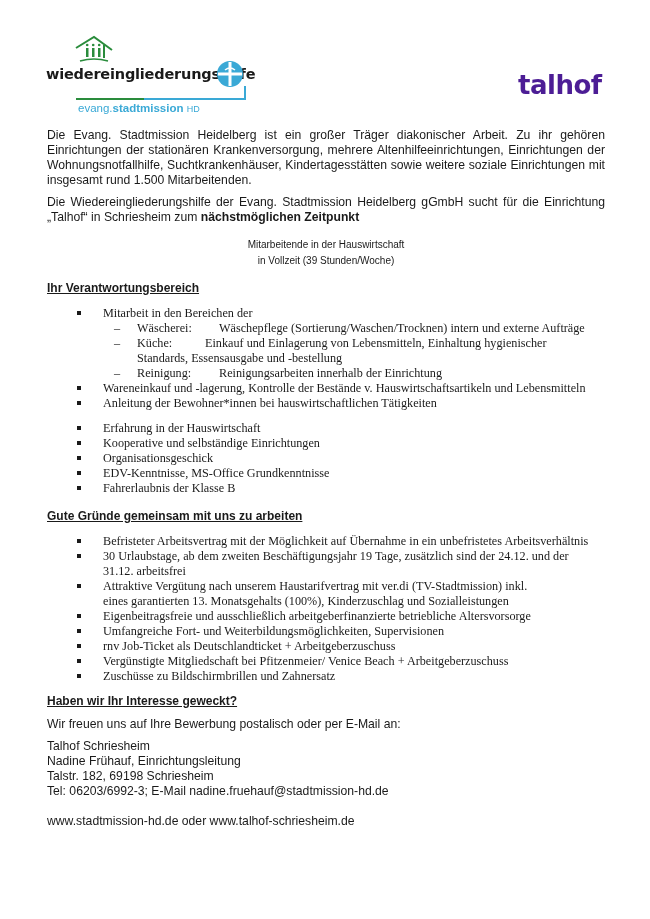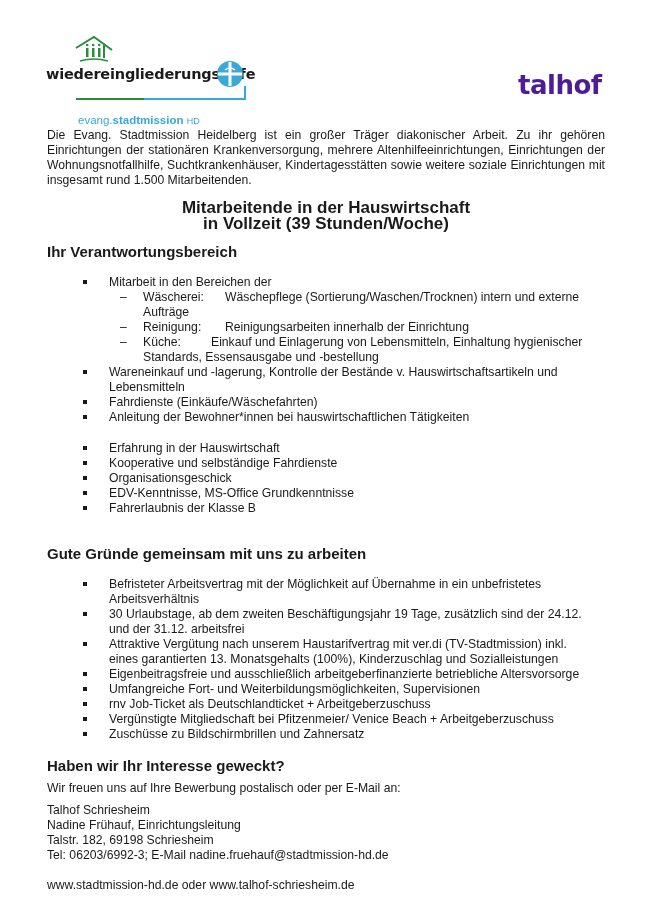--- a/index.html
+++ b/index.html
@@ -6,31 +6,31 @@
   body { width:650px; height:919px; position:relative; overflow:hidden;
     font-family:"Liberation Sans", sans-serif; color:#1a1a1a; }
   .logo-left { position:absolute; left:44px; top:30px; width:200px; height:90px; }
   .house { position:absolute; left:30px; top:4px; }
   .brand { position:absolute; left:2px; top:36px; font-family:"DejaVu Sans", sans-serif;
     font-size:14.5px; font-weight:bold; color:#1a1a1a; letter-spacing:-0.2px; }
   .cross { position:absolute; left:172px; top:30px; }
   .line-h { position:absolute; left:32px; top:68px; width:170px; height:2px;
     background:linear-gradient(to right,#2a8c3c 0%,#2a8c3c 40%,#3aa9d6 40%,#3aa9d6 100%); }
   .line-v { position:absolute; left:200px; top:56px; width:2px; height:14px; background:#3aa9d6; }
-  .sub { position:absolute; left:34px; top:84px; font-size:11.5px; color:#3aa9d6; }
+  .sub { position:absolute; left:34px; top:72px; font-size:11.5px; color:#3aa9d6; }
   .sub b { font-weight:bold; }
   .sub .hd { font-size:9px; }
   .logo-right { position:absolute; left:518px; top:70px; font-family:"DejaVu Sans", sans-serif;
     font-size:26px; font-weight:bold; color:#4c1d95; letter-spacing:-0.5px; }
   .content { position:absolute; left:47px; top:128px; width:558px; font-size:12.2px; line-height:15px; }
   p { margin:0 0 7px 0; }
   .justify { text-align:justify; }
-  .title { text-align:center; font-weight:bold; font-size:17px; line-height:16px; margin:12px 0 12px 0; }
-  h3 { font-size:15px; font-weight:bold; margin:10px 0 0 0; line-height:15px; }
-  ul { list-style:none; margin:16px; padding:0; }
+  .title { text-align:center; font-weight:normal; font-size:10px; line-height:16px; margin:12px 0 12px 0; }
+  h3 { font-size:12px; font-weight:bold; margin:10px 0 0 0; line-height:15px;text-decoration:underline; }
+  ul { list-style:none; margin:10px; padding:0;font-family:Liberation Serif, serif; }
   li.b { position:relative; padding-left:26px; margin-left:20px; }
   li.b:before { content:""; position:absolute; left:0; top:5px; width:4px; height:4px; background:#1a1a1a; }
   li.d { position:relative; padding-left:23px; margin-left:57px; }
   li.d:before { content:"–"; position:absolute; left:0; top:0; }
   .lbl { display:inline-block; width:82px; }
   .lbl.k { width:68px; }
   .lbl.r { width:82px; }
 </style>
 </head>
 <body>
@@ -58,46 +58,46 @@
   <div class="line-v"></div>
   <div class="sub">
     <span>evang.</span><b>stadtmission</b> <span class="hd">HD</span>
   </div>
 </div>
 
 <div class="logo-right">talhof</div>
 
 <div class="content">
   <p class="justify">Die Evang. Stadtmission Heidelberg ist ein großer Träger diakonischer Arbeit. Zu ihr gehören Einrichtungen der stationären Krankenversorgung, mehrere Altenhilfeeinrichtungen, Einrichtungen der Wohnungsnotfallhilfe, Suchtkrankenhäuser, Kindertagesstätten sowie weitere soziale Einrichtungen mit insgesamt rund 1.500 Mitarbeitenden.</p>
+  <p class="justify"><span>Die Wiedereingliederungshilfe der Evang. Stadtmission Heidelberg gGmbH sucht für die Einrichtung „Talhof“ in Schriesheim zum </span><b>nächstmöglichen Zeitpunkt</b></p>
 
   <div class="title">
     <div>Mitarbeitende in der Hauswirtschaft</div>
     <div>in Vollzeit (39 Stunden/Woche)</div>
   </div>
 
   <h3>Ihr Verantwortungsbereich</h3>
   <ul>
     <li class="b">Mitarbeit in den Bereichen der</li>
     <li class="d"><span class="lbl">Wäscherei:</span><span>Wäschepflege (Sortierung/Waschen/Trocknen) intern und externe Aufträge</span></li>
+    <li class="d"><span class="lbl k">Küche:</span><span>Einkauf und Einlagerung von Lebensmitteln, Einhaltung hygienischer Standards, Essensausgabe und -bestellung</span></li>
     <li class="d"><span class="lbl r">Reinigung:</span><span>Reinigungsarbeiten innerhalb der Einrichtung</span></li>
-    <li class="d"><span class="lbl k">Küche:</span><span>Einkauf und Einlagerung von Lebensmitteln, Einhaltung hygienischer Standards, Essensausgabe und -bestellung</span></li>
     <li class="b">Wareneinkauf und -lagerung, Kontrolle der Bestände v. Hauswirtschaftsartikeln und Lebensmitteln</li>
-    <li class="b">Fahrdienste (Einkäufe/Wäschefahrten)</li>
     <li class="b">Anleitung der Bewohner*innen bei hauswirtschaftlichen Tätigkeiten</li>
   </ul>
 
   <ul>
     <li class="b">Erfahrung in der Hauswirtschaft</li>
-    <li class="b">Kooperative und selbständige Fahrdienste</li>
+    <li class="b">Kooperative und selbständige Einrichtungen</li>
     <li class="b">Organisationsgeschick</li>
     <li class="b">EDV-Kenntnisse, MS-Office Grundkenntnisse</li>
     <li class="b">Fahrerlaubnis der Klasse B</li>
   </ul>
 
-  <h3 style="margin-top:30px">Gute Gründe gemeinsam mit uns zu arbeiten</h3>
+  <h3 style="margin-top:13px">Gute Gründe gemeinsam mit uns zu arbeiten</h3>
   <ul>
     <li class="b">Befristeter Arbeitsvertrag mit der Möglichkeit auf Übernahme in ein unbefristetes Arbeitsverhältnis</li>
     <li class="b">30 Urlaubstage, ab dem zweiten Beschäftigungsjahr 19 Tage, zusätzlich sind der 24.12. und der 31.12. arbeitsfrei</li>
     <li class="b"><span>Attraktive Vergütung nach unserem Haustarifvertrag mit ver.di (TV-Stadtmission) inkl.</span><br><span>eines garantierten 13. Monatsgehalts (100%), Kinderzuschlag und Sozialleistungen</span></li>
     <li class="b">Eigenbeitragsfreie und ausschließlich arbeitgeberfinanzierte betriebliche Altersvorsorge</li>
     <li class="b">Umfangreiche Fort- und Weiterbildungsmöglichkeiten, Supervisionen</li>
     <li class="b">rnv Job-Ticket als Deutschlandticket + Arbeitgeberzuschuss</li>
     <li class="b">Vergünstigte Mitgliedschaft bei Pfitzenmeier/ Venice Beach + Arbeitgeberzuschuss</li>
     <li class="b">Zuschüsse zu Bildschirmbrillen und Zahnersatz</li>
   </ul>

